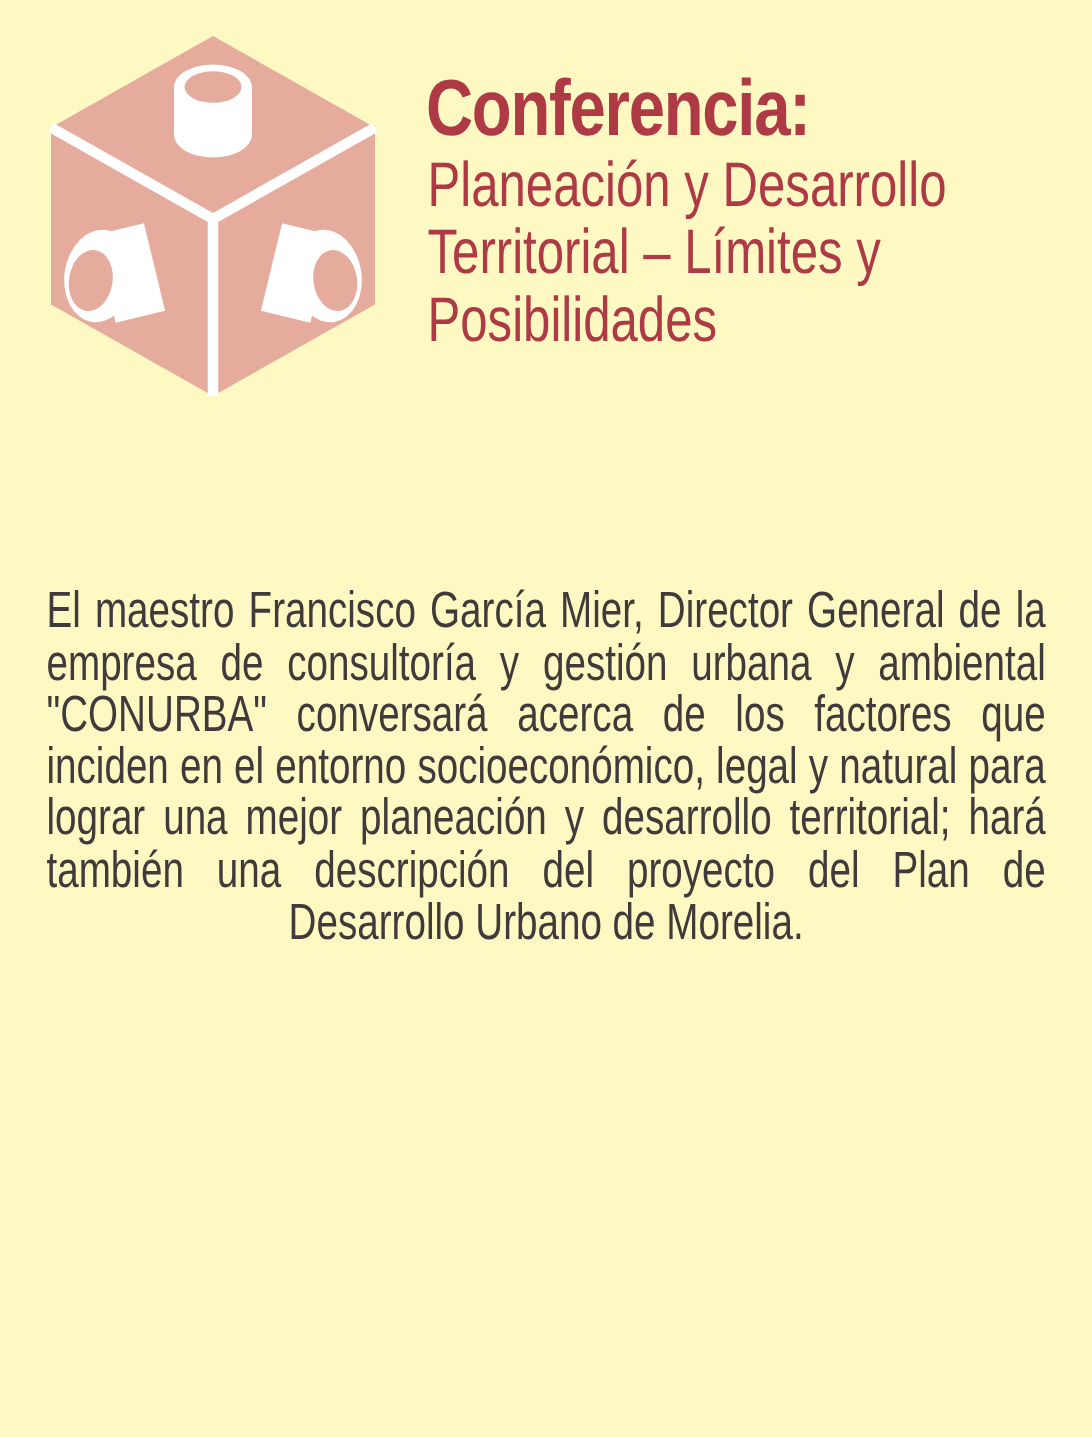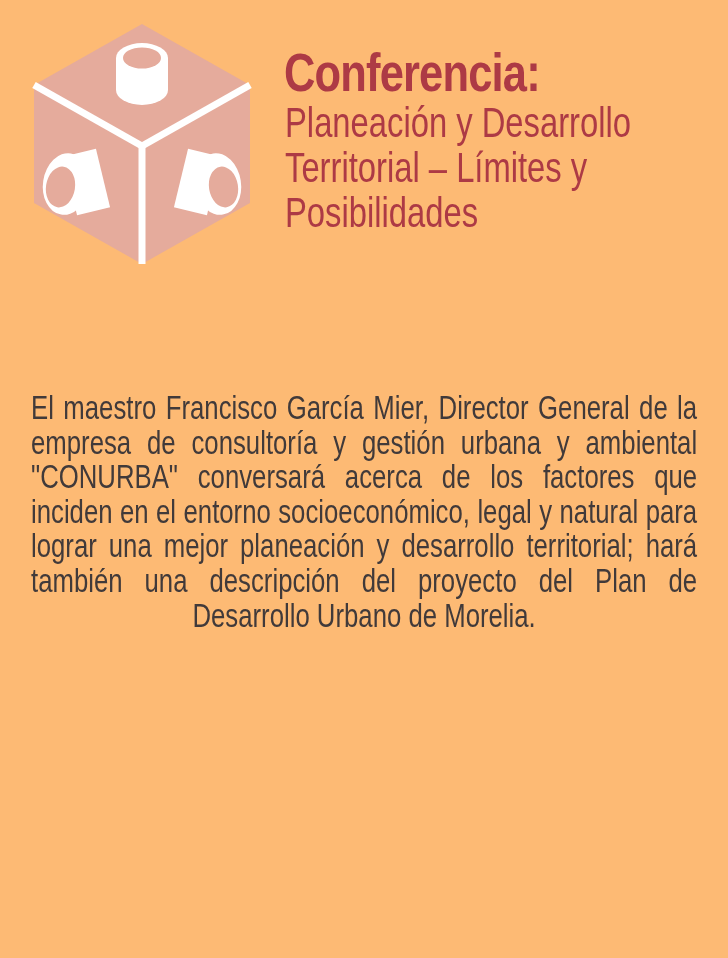--- a/index.html
+++ b/index.html
@@ -1,21 +1,21 @@
 <!DOCTYPE html>
 <html><head>
 <meta charset="utf-8">
 <style>
   * { margin: 0; padding: 0; box-sizing: border-box; }
   html, body { background: #ffffff; }
   .page {
     position: relative;
     width: 728px;
     height: 958px;
-    background: #fdba74;
+    background: #fef9c3;
     overflow: hidden;
     font-family: "Liberation Sans", sans-serif;
   }
 
   
   .logo {
     position: absolute;
     left: 0;
     top: 0;
   }

